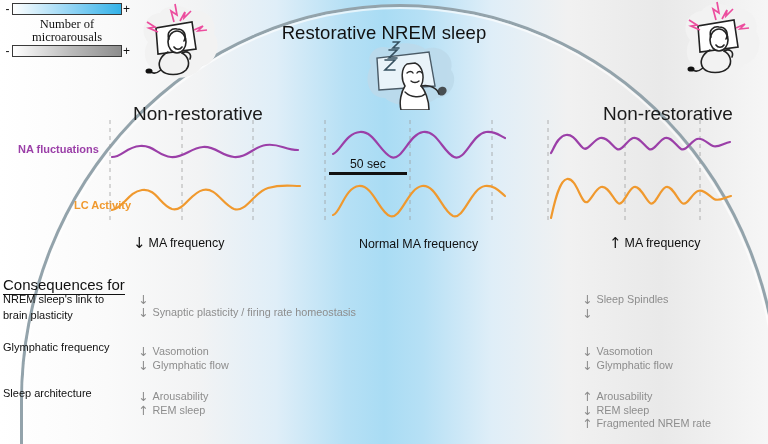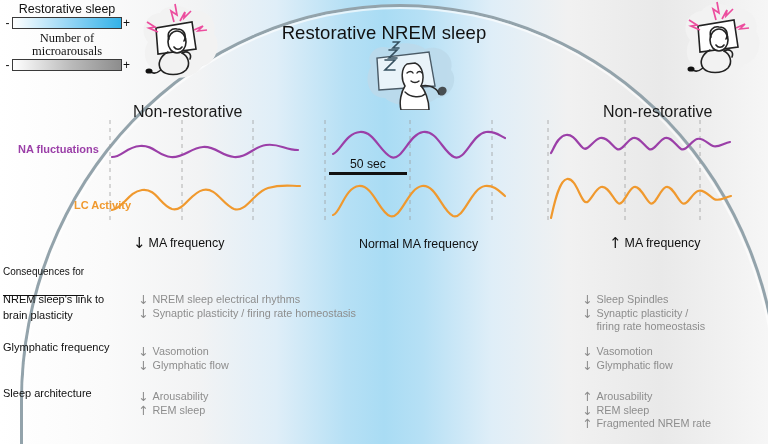--- a/index.html
+++ b/index.html
@@ -59,21 +59,21 @@
   .sleeper.right{left:672px;top:0px;}
   .sleeper.mid{left:355px;top:40px;}
 
   
   .headline{
     position:absolute;left:0;right:0;top:22px;text-align:center;
     font-size:18.5px;color:#111;letter-spacing:.1px;
   }
 
   
-  .panel-head{position:absolute;font-size:16px;color:#1a1a1a;}
+  .panel-head{position:absolute;font-size:19px;color:#1a1a1a;}
   .ph-left{left:133px;top:103px;}
   .ph-right{left:603px;top:103px;}
 
   
   .trace-label{position:absolute;font-size:11px;font-weight:bold;}
   .tl-na{left:18px;top:143px;color:#9b3fa8;}
   .tl-lc{left:47px;top:199px;color:#f0992e;padding-left:27px;}
 
   
   .traces{position:absolute;left:0;top:0;width:768px;height:444px;}
@@ -85,22 +85,22 @@
 
   
   .ma{position:absolute;font-size:12.4px;color:#111;display:flex;align-items:center;gap:3px;}
   .ma .arw{font-size:15px;line-height:12px;font-family:"DejaVu Sans",sans-serif;}
   .ma-left{left:133px;top:236px;}
   .ma-mid{left:359px;top:237px;}
   .ma-right{left:609px;top:236px;}
 
   
   .cons-title{
-    position:absolute;left:3px;top:266px;font-size:10px;color:#111;
-    border-bottom:1.6px solid #111;padding-bottom:18px;
+    position:absolute;left:3px;top:276px;font-size:15px;color:#111;
+    border-bottom:1.6px solid #111;padding-bottom:1px;
   }
   .cons-row-label{position:absolute;font-size:11px;color:#111;line-height:15.5px;}
   .crl-0{left:3px;top:292px;}
   .crl-1{left:3px;top:340px;}
   .crl-2{left:3px;top:386px;}
 
   .cons-col{position:absolute;font-size:10.8px;color:#8d8d8d;line-height:13.5px;}
   .col-left{left:138px;}
   .col-right{left:582px;}
   .ci{display:flex;gap:4px;align-items:flex-start;}
@@ -113,21 +113,20 @@
 </style>
 </head>
 <body>
 
 <div id="figure">
 
   <div class="dome"></div>
   <div class="dome-inner"></div>
 
   <div class="legend">
-    <div class="legend-title">Restorative sleep</div>
     <div class="bar-row">
       <span class="bar-sign">-</span>
       <span class="bar blue"></span>
       <span class="bar-sign">+</span>
     </div>
     <div class="legend-title two" style="white-space:pre-line">Number of
 microarousals</div>
     <div class="bar-row">
       <span class="bar-sign">-</span>
       <span class="bar gray"></span>
@@ -270,21 +269,20 @@
   <div class="cons-title">Consequences for</div>
 
   <div class="cons-row-label crl-0" style="white-space:pre-line">NREM sleep's link to
 brain plasticity</div>
   <div class="cons-row-label crl-1" style="white-space:pre-line">Glymphatic frequency</div>
   <div class="cons-row-label crl-2" style="white-space:pre-line">Sleep architecture</div>
 
   <div class="cons-col col-left grp-0">
     <div class="ci">
       <span class="arw">↓</span>
-      <span class="txt">NREM sleep electrical rhythms</span>
     </div>
     <div class="ci">
       <span class="arw">↓</span>
       <span class="txt">Synaptic plasticity / firing rate homeostasis</span>
     </div>
   </div>
   <div class="cons-col col-left grp-1">
     <div class="ci">
       <span class="arw">↓</span>
       <span class="txt">Vasomotion</span>
@@ -305,22 +303,20 @@
     </div>
   </div>
 
   <div class="cons-col col-right grp-0">
     <div class="ci">
       <span class="arw">↓</span>
       <span class="txt">Sleep Spindles</span>
     </div>
     <div class="ci">
       <span class="arw">↓</span>
-      <span class="txt">Synaptic plasticity /
-firing rate homeostasis</span>
     </div>
   </div>
   <div class="cons-col col-right grp-1">
     <div class="ci">
       <span class="arw">↓</span>
       <span class="txt">Vasomotion</span>
     </div>
     <div class="ci">
       <span class="arw">↓</span>
       <span class="txt">Glymphatic flow</span>

